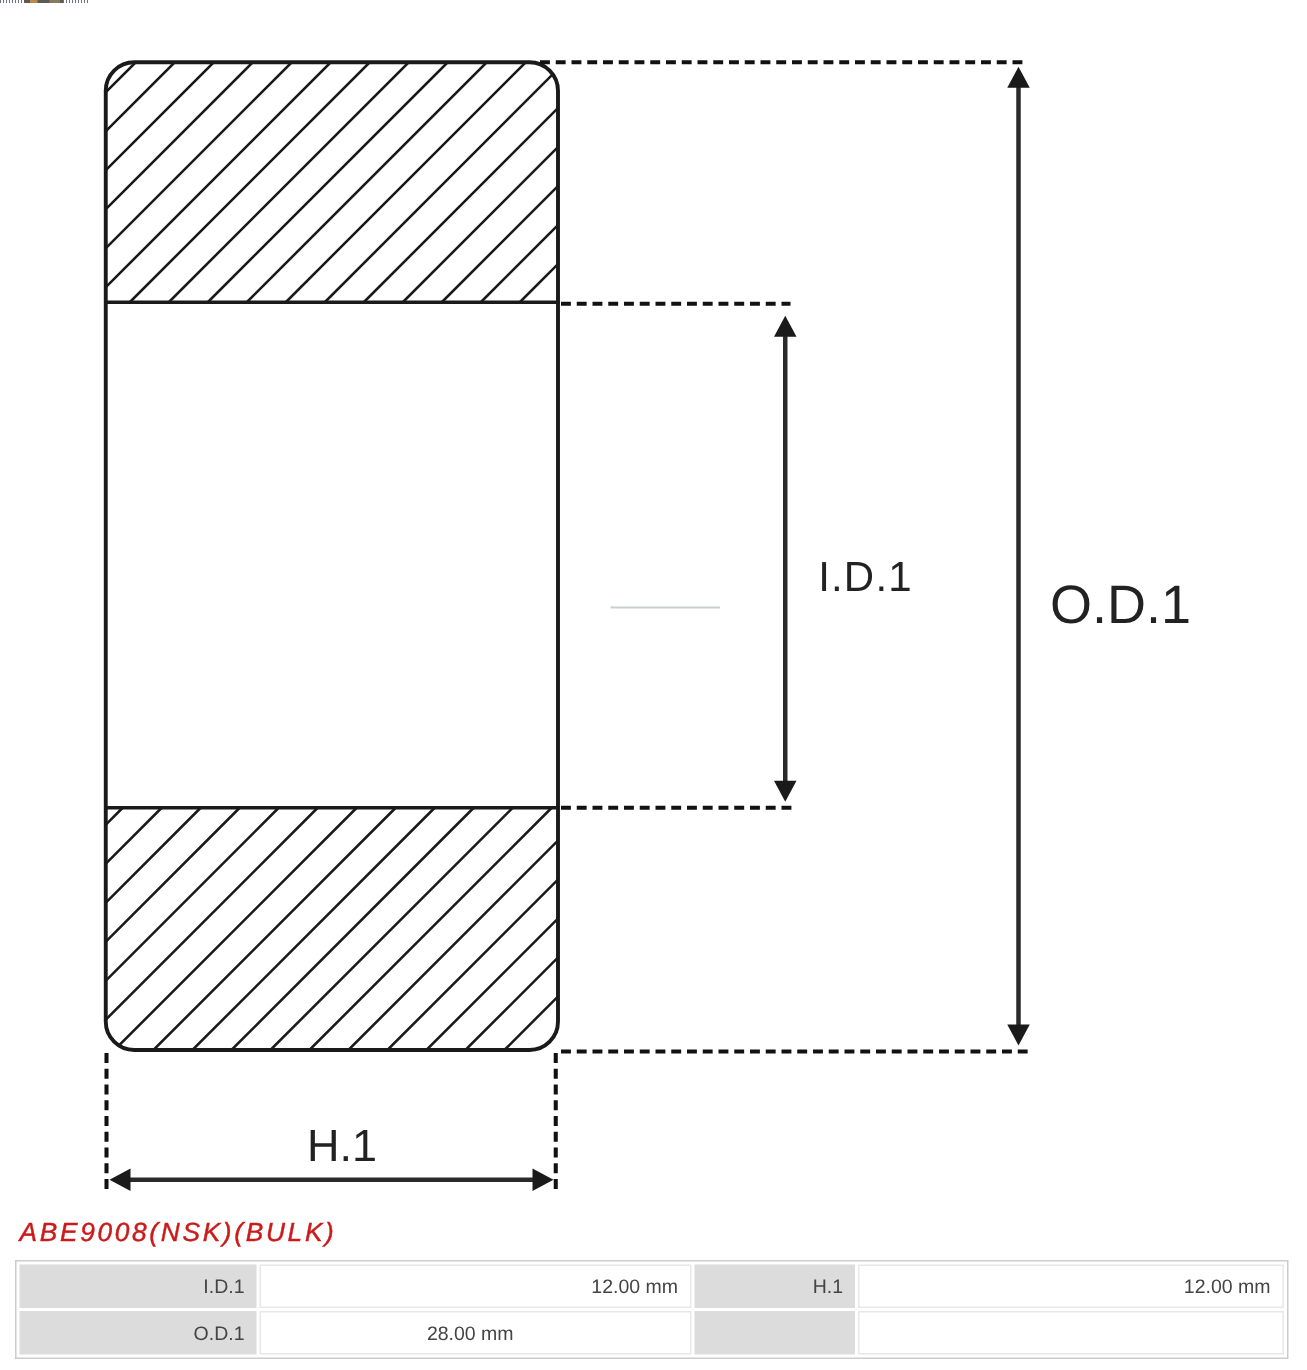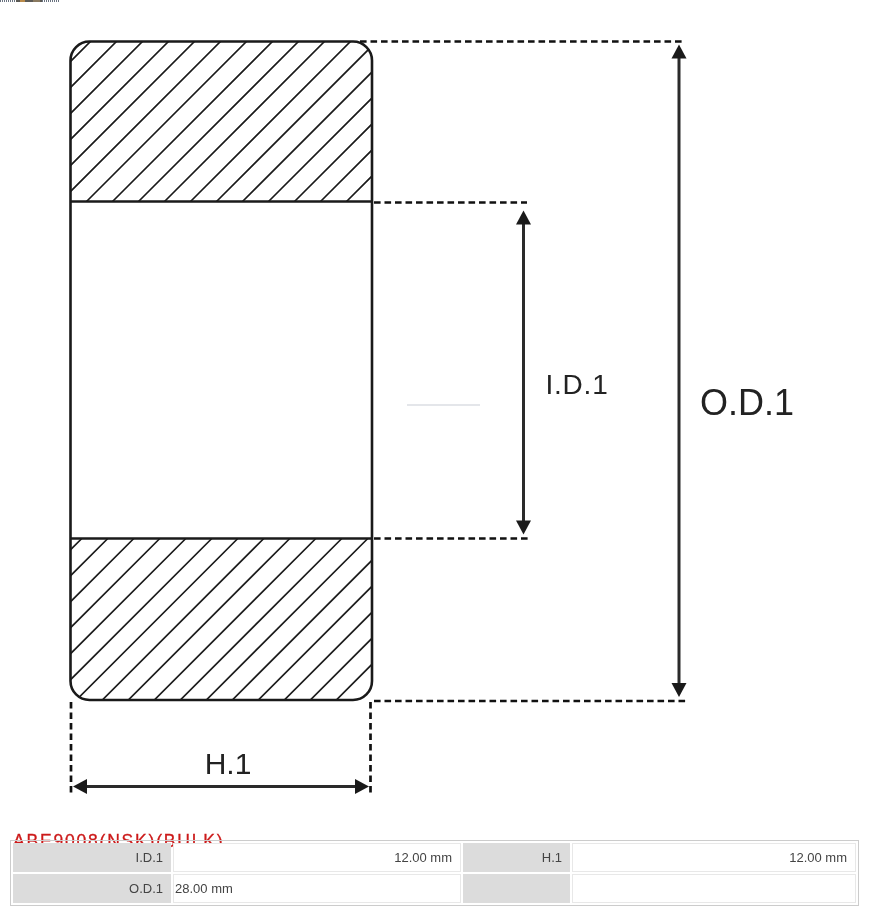--- a/index.html
+++ b/index.html
@@ -67,30 +67,30 @@
 
 <g fill="#1a1a1a" stroke="none">
 <line x1="84" y1="786.5" x2="358" y2="786.5" stroke="#2a2a2a" stroke-width="3"></line>
 <path d="M73 786.5L87 779L87 794Z"></path>
 <path d="M369 786.5L355 779L355 794Z"></path>
 </g>
 
 <text x="228" y="774" font-size="30" fill="#222" text-anchor="middle">H.1</text>
 </svg>
 
-<div class="abs" style="left:13px;top:831px;font-size:17.5px;letter-spacing:1.8px;color:#cc1a1a;-webkit-text-stroke:0.3px #cc1a1a;">ABE9008(NSK)(BULK)</div>
+<div class="abs" style="left:13px;top:811px;font-size:17.5px;letter-spacing:1.8px;color:#cc1a1a;font-style:italic;-webkit-text-stroke:0.3px #cc1a1a;">ABE9008(NSK)(BULK)</div>
 
 <table class="abs" style="left:10px;top:840px;width:849px;border-collapse:separate;border-spacing:2px;border:1px solid #ccc;table-layout:fixed;font-size:13px;color:#444;box-sizing:border-box;">
 <tbody>
       <tr>
 <td style="box-sizing:border-box;width:158px;height:29px;background:#dcdcdc;text-align:right;padding-right:8px;">I.D.1</td>
 <td style="box-sizing:border-box;width:288px;background:#fff;border:1px solid #e8e8e8;text-align:right;padding-right:8px;">12.00 mm</td>
 <td style="box-sizing:border-box;width:107px;background:#dcdcdc;text-align:right;padding-right:8px;">H.1</td>
 <td style="box-sizing:border-box;background:#fff;border:1px solid #e8e8e8;text-align:right;padding-right:8px;">12.00 mm</td>
 </tr>
 <tr>
 <td style="box-sizing:border-box;height:29px;background:#dcdcdc;text-align:right;padding-right:8px;">O.D.1</td>
-<td style="box-sizing:border-box;background:#fff;border:1px solid #e8e8e8;text-align:left;padding-right:8px;">28.00 mm</td>
+<td style="box-sizing:border-box;background:#fff;border:1px solid #e8e8e8;text-align:center;padding-right:8px;">28.00 mm</td>
 <td style="box-sizing:border-box;background:#dcdcdc;"></td>
 <td style="box-sizing:border-box;background:#fff;border:1px solid #e8e8e8;"></td>
 </tr>
 </tbody>
   </table>
 
 </body></html>

